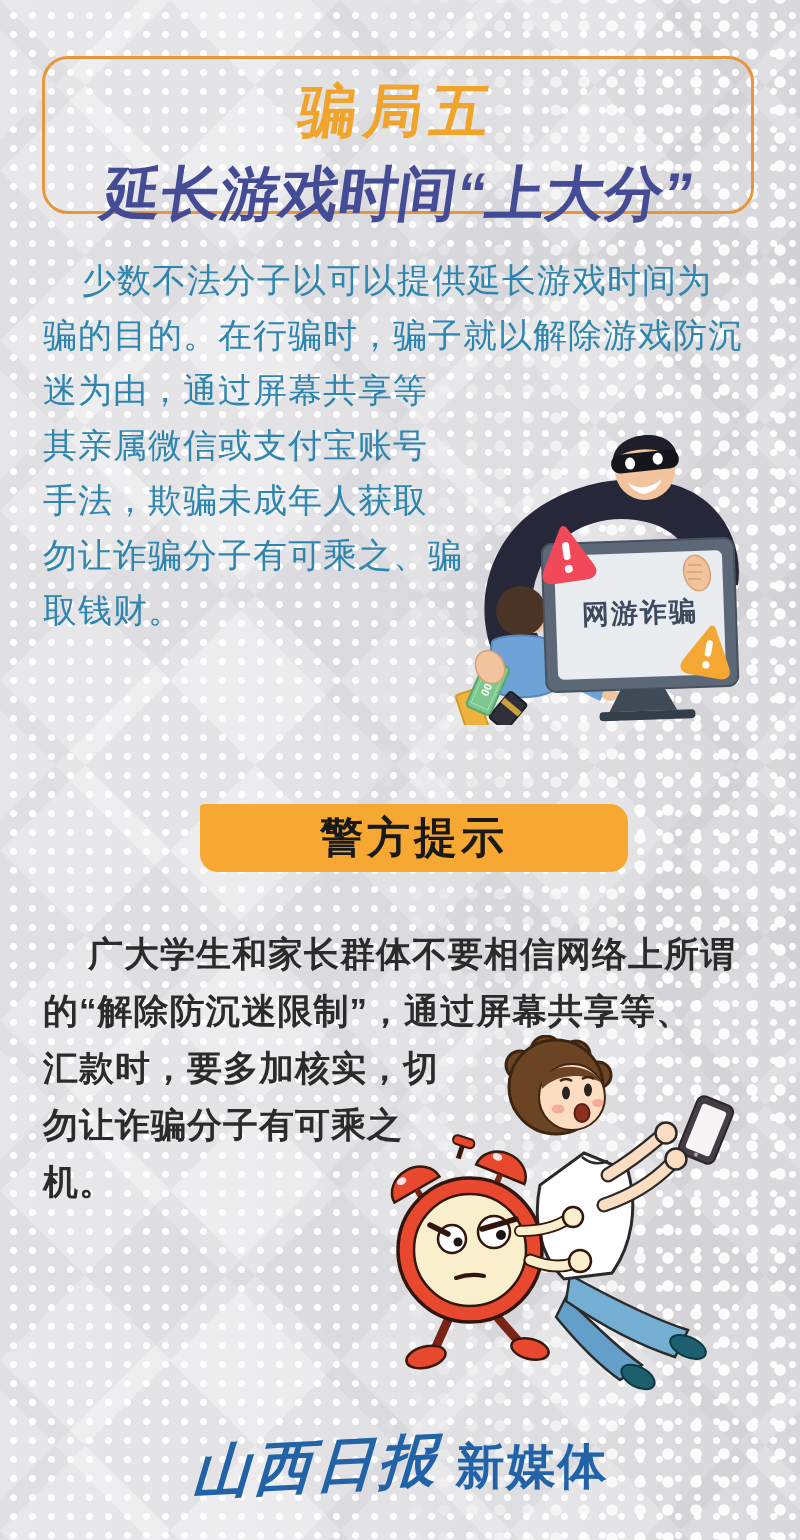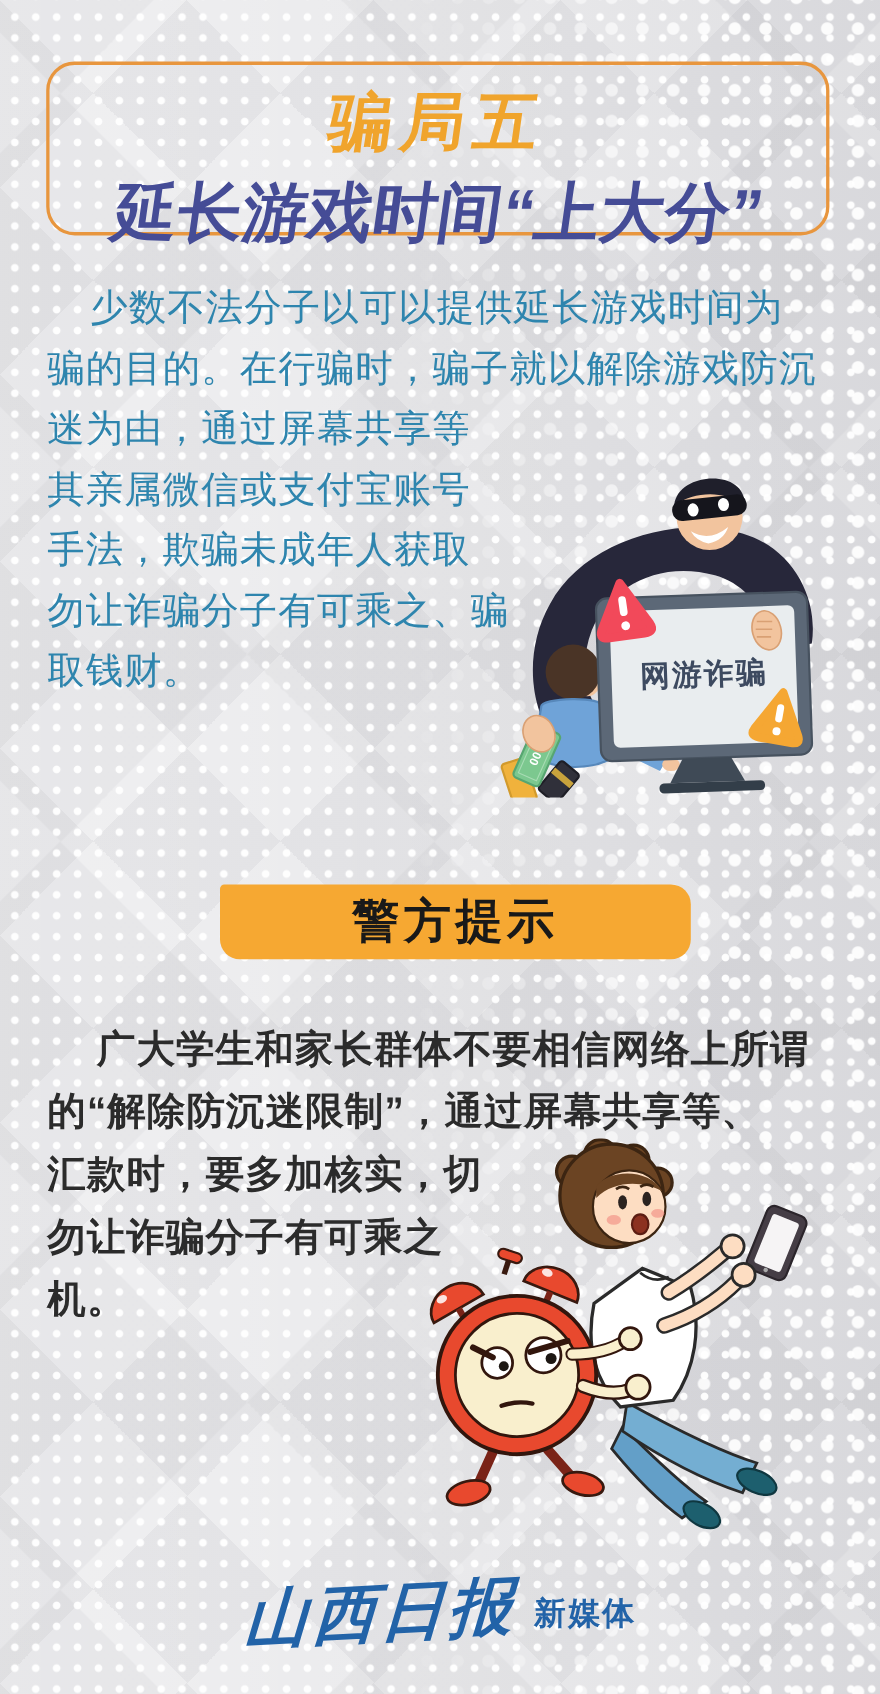--- a/index.html
+++ b/index.html
@@ -43,21 +43,21 @@
     display:flex;align-items:center;justify-content:center;}
   .banner span{font-size:43px;font-weight:900;color:#191919;letter-spacing:4px;}
   
   .illus1{position:absolute;left:450px;top:415px;width:300px;height:310px;}
   .illus2{position:absolute;left:370px;top:1035px;width:380px;height:360px;}
   
   .footer{position:absolute;left:0;top:1422px;width:800px;height:90px;
     display:flex;align-items:center;justify-content:center;gap:16px;color:#2263A8;}
   .brand-script{font-family:"DejaVu Serif",serif;font-style:italic;font-weight:bold;
     font-size:58px;letter-spacing:4px;transform:rotate(-3deg) skewX(-6deg);}
-  .brand-suffix{font-size:29px;font-weight:900;letter-spacing:2px;}
+  .brand-suffix{font-size:49px;font-weight:900;letter-spacing:2px;}
   svg text{font-family:"Liberation Sans",sans-serif;}
 </style>
 </head>
 <body>
 
 <div class="poster">
   <div class="bg-diamonds"></div>
   <div class="bg-dots"></div>
   <div class="bg-dots-big"></div>
 

